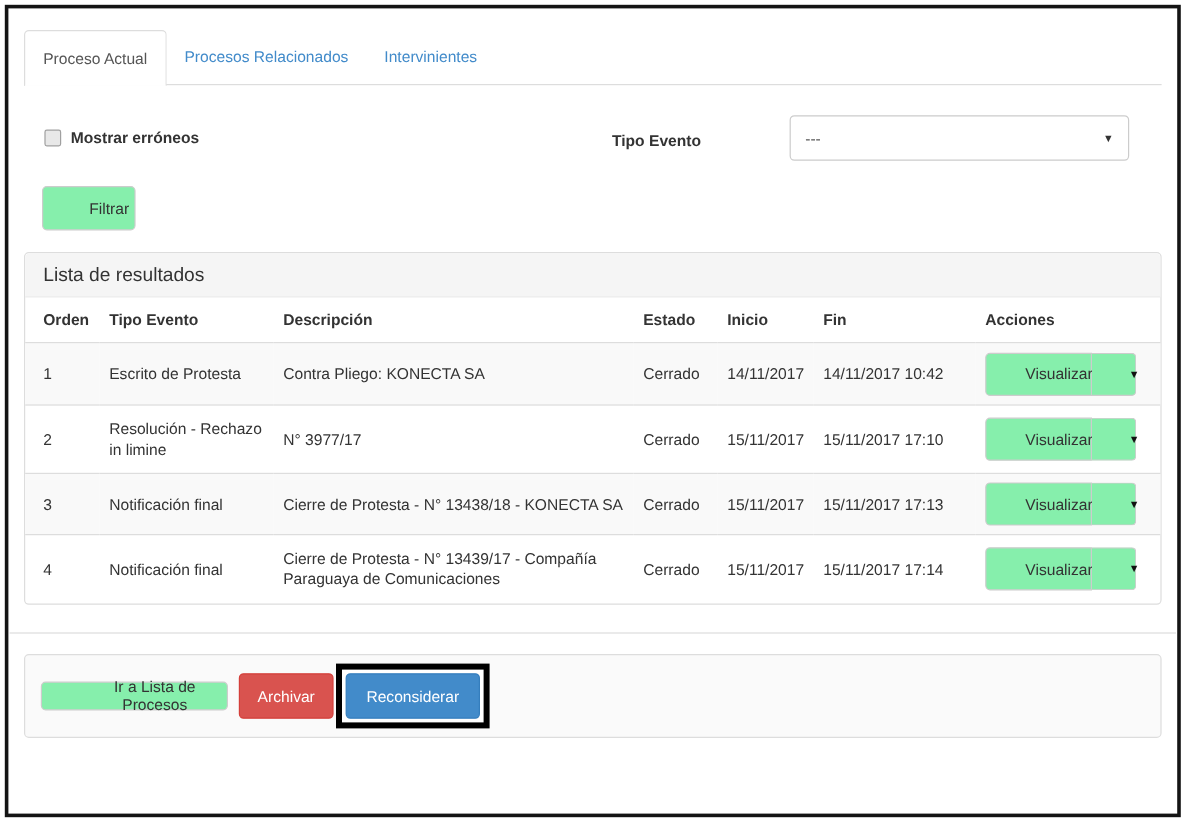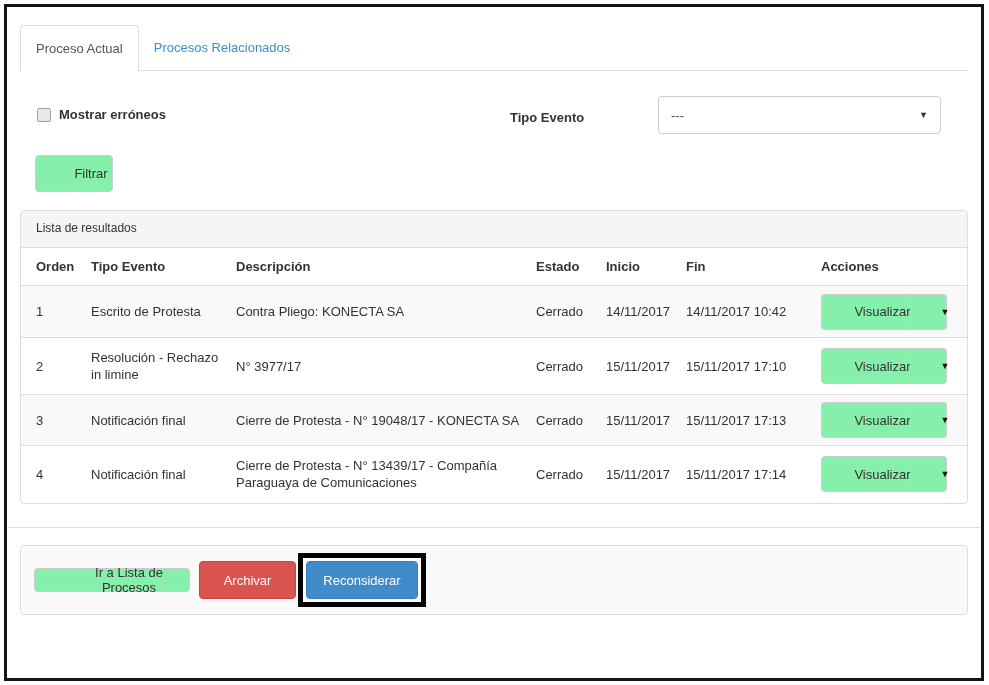--- a/index.html
+++ b/index.html
@@ -34,21 +34,21 @@
   .btn-default { background:#86efac; border:1px solid #ccc; color:#333;padding-left:34px; }
   .btn-danger  { background:#d9534f; border:1px solid #d43f3a; color:#fff; }
   .btn-primary { background:#428bca; border:1px solid #357ebd; color:#fff; }
 
   .filtrar { position:absolute; left:28px; top:148px; width:78px; height:37px; }
 
   
   .panel { border:1px solid #ddd; border-radius:4px; background:#fff; }
   .results { position:absolute; left:13px; top:203px; width:948px; }
   .panel-heading { background:#f5f5f5; border-bottom:1px solid #ddd;
-    padding:10px 15px; font-size:12px; color:#333;
+    padding:10px 15px; font-size:16px; color:#333;
     border-radius:4px 4px 0 0; height:37px; }
   table { width:100%; border-collapse:collapse; font-size:13px; color:#333;
     table-layout:fixed; }
   col.c1{width:62px} col.c2{width:145px} col.c3{width:300px} col.c4{width:70px}
   col.c5{width:80px} col.c6{width:135px} col.c7{width:154px}
   th { text-align:left; font-weight:700; padding:11px 8px; }
   th:first-child, td:first-child { padding-left:15px; }
   tbody tr { border-top:1px solid #ddd; }
   tbody tr:nth-child(odd) { background:#f9f9f9; }
   tbody tr:nth-child(1){height:52px} tbody tr:nth-child(2){height:57px}
@@ -59,33 +59,34 @@
   .btn-caret { height:36px; width:37px; border-left:none; border-radius:0 4px 4px 0; }
   .caret-glyph { font-size:9px; color:#111; }
 
   
   .divider { position:absolute; left:1px; right:1px; top:520px;
     border-top:1px solid #ddd; }
   .footer-panel { position:absolute; left:13px; top:538px; width:948px; height:70px;
     background:#fafafa; border:1px solid #ddd; border-radius:4px;
     display:flex; align-items:center; padding-left:13px; }
   .btn-go-list { height:24px; width:156px; }
-  .btn-archivar { height:38px; width:97px; margin-left:9px; }
+  .btn-archivar { height:38px; width:79px; margin-left:9px; }
   .annotation-box { margin-left:2px; border:5px solid #000; padding:3px;
     display:flex; background:#fff; }
   .btn-reconsiderar { height:38px; width:112px;text-align:right; }
 </style>
 </head>
 <body>
 
 <div class="frame">
 
   <div class="tabs">
     <div class="tab active">Proceso Actual</div>
     <div class="tab inactive">Procesos Relacionados</div>
+    <div class="tab inactive">Intervinientes</div>
   </div>
 
   <label class="chk-row">
     <span class="checkbox"></span>
     <span>Mostrar erróneos</span>
   </label>
 
   <span class="tipo-label">Tipo Evento</span>
 
   <div class="select">
@@ -153,21 +154,21 @@
         <button class="btn btn-default btn-caret">
                   <span class="caret-glyph">▼</span>
                 </button>
       </span>
     </td>
   </tr>
 
   <tr>
     <td>3</td>
     <td>Notificación final</td>
-    <td>Cierre de Protesta - N° 19048/17 - KONECTA SA</td>
+    <td>Cierre de Protesta - N° 13438/18 - KONECTA SA</td>
     <td>Cerrado</td>
     <td>15/11/2017</td>
     <td>15/11/2017 17:13</td>
     <td>
       <span class="btn-group">
         <button class="btn btn-default btn-visualizar">
                   <span>Visualizar</span>
                 </button>
         <button class="btn btn-default btn-caret">
                   <span class="caret-glyph">▼</span>

